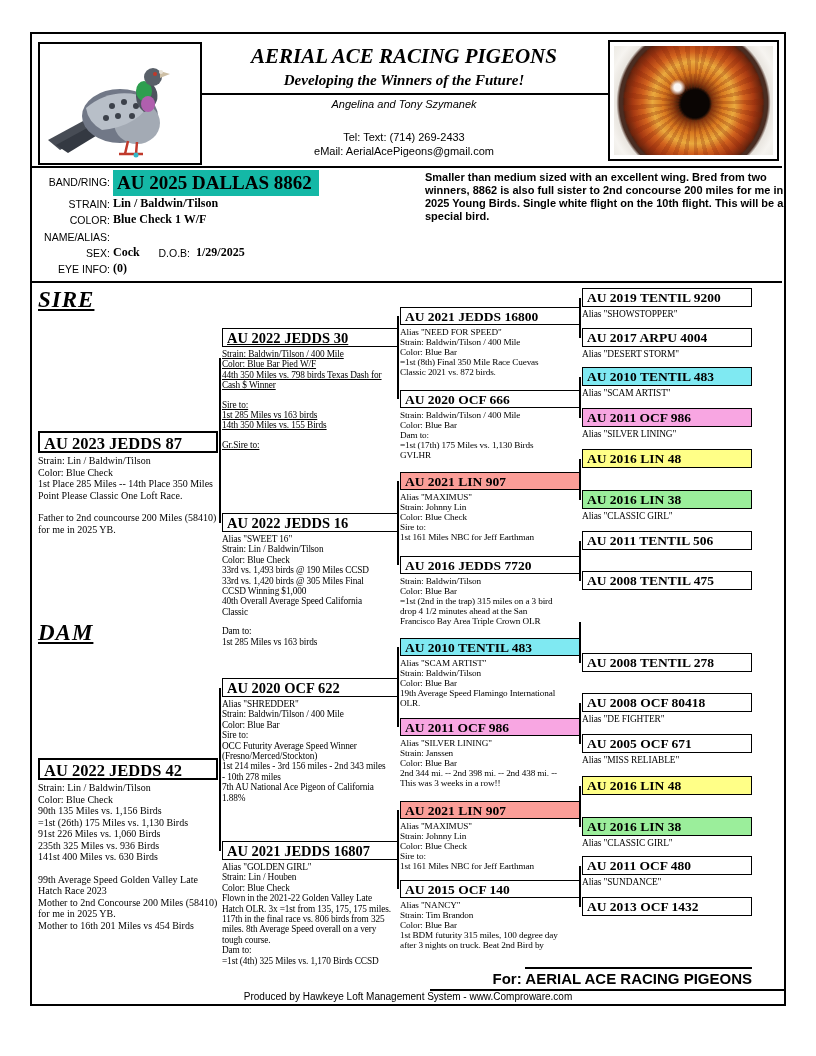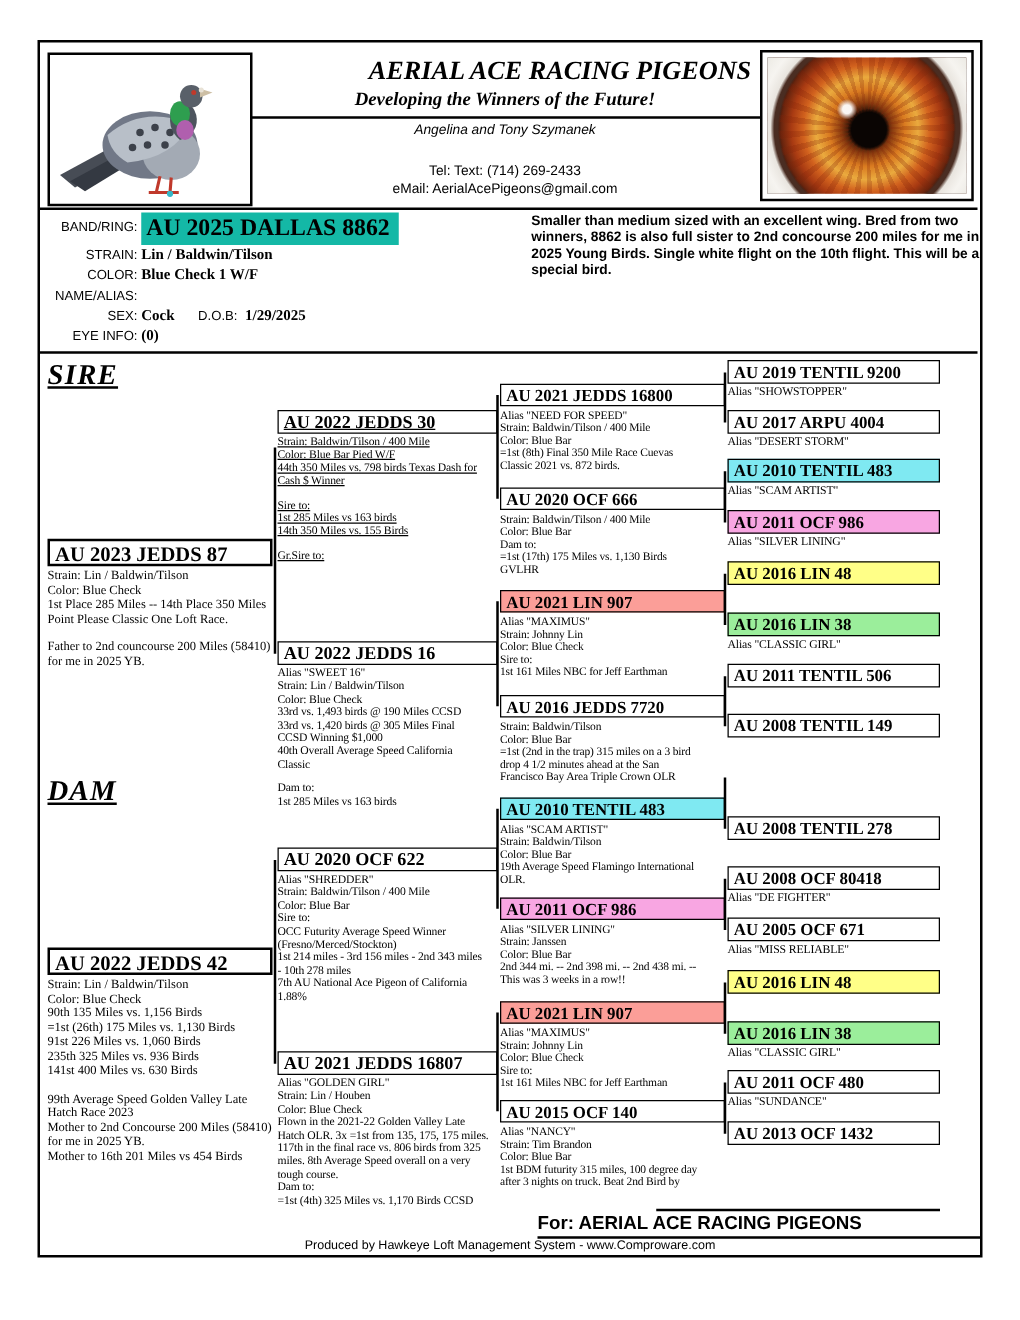--- a/index.html
+++ b/index.html
@@ -30,21 +30,21 @@
   .pbody{padding-top:2px;}
   .g1 .pbody{font-size:10px;line-height:11.5px;}
   .g2 .pbody{font-size:9.3px;line-height:10.4px;letter-spacing:-0.12px;}
   .g3 .pbody{font-size:9.2px;line-height:10px;letter-spacing:-0.12px;}
   .g4 .pbody{font-size:9.4px;line-height:10px;letter-spacing:-0.1px;}
   .pline{min-height:1px;}
   .pline.blank{height:9px;}
   .g1 .pline.blank{height:11px;}
   .conn{position:absolute;width:2px;background:#000;}
   
-  .forline{font:bold 15px "Liberation Sans",sans-serif;}
+  .forline{font:bold 15px "Liberation Sans",sans-serif;text-align:right;}
   .produced{font:10px "Liberation Sans",sans-serif;text-align:center;width:816px;}
   
   .eye-art{width:100%;height:100%;
     background:
       radial-gradient(circle at 40% 38%, rgba(255,255,255,.95) 0 3%, rgba(255,255,255,0) 7%),
       radial-gradient(circle at 51% 53%, #0a0503 0 14%, rgba(10,5,3,0) 17%),
       radial-gradient(circle at 50% 52%, rgba(0,0,0,0) 0 71%, #4a2d22 73% 76%, #e9e5df 79%, #f6f4f0 88%, #eceae4 100%),
       repeating-conic-gradient(from 10deg at 50% 52%, rgba(130,35,8,.25) 0 5deg, rgba(0,0,0,0) 5deg 11deg),
       radial-gradient(circle at 50% 52%, #3a1808 0 15%, #8a3c10 21%, #d97a20 31%, #eaaa3e 42%, #d2621e 52%, #a83a12 62%, #6a250e 70%, #38160a 74%, #2a1410 78%);
     background-color:#e8e5e0;}
@@ -77,21 +77,21 @@
       <circle cx="113" cy="33" r="9" fill="#596069"></circle>
       <polygon points="120,27 130,30 120,34" fill="#cdbfa5"></polygon>
       <circle cx="121" cy="28" r="2" fill="#e8e2d6"></circle>
       <circle cx="115" cy="30" r="2" fill="#c0392b"></circle>
       <path d="M88,97 L85,110 M97,98 L96,110" stroke="#c0392b" stroke-width="2.5" fill="none"></path>
       <path d="M79,110 L92,110 M90,110 L103,110" stroke="#c0392b" stroke-width="2.5" fill="none"></path>
       <circle cx="96" cy="111" r="2.5" fill="#35b8c8"></circle>
     </svg>
   </div>
 
-  <div class="abs title" style="left:202px;top:44px;width:404px;padding-left:44px;">AERIAL ACE RACING PIGEONS</div>
+  <div class="abs title" style="left:202px;top:44px;width:404px;">AERIAL ACE RACING PIGEONS</div>
   <div class="abs tagline" style="left:202px;top:72px;width:404px;">Developing the Winners of the Future!</div>
   <div class="abs hrule" style="left:200px;top:93px;width:408px;height:1.5px;"></div>
   <div class="abs owners" style="left:202px;top:98px;width:404px;font-style:italic;">Angelina and Tony Szymanek</div>
   <div class="abs phone" style="left:202px;top:131px;width:404px;">Tel: Text: (714) 269-2433</div>
   <div class="abs email" style="left:202px;top:145px;width:404px;">eMail: AerialAcePigeons@gmail.com</div>
 
   <div class="abs photo-box" style="left:608px;top:40px;width:171px;height:121px;padding:4px;box-sizing:border-box;">
     <div class="eye-art"></div>
   </div>
 
@@ -328,21 +328,21 @@
         <div class="pbody">
           <div class="pline">Alias "CLASSIC GIRL"</div>
         </div>
       </div>
       <div class="pbox g4" style="left: 582px; top: 531px; width: 170px;">
         <div class="phead">AU 2011 TENTIL 506</div>
         <div class="pbody"></div>
       </div>
       <div class="conn" style="left: 579px; top: 540.5px; height: 40px;"></div>
       <div class="pbox g4" style="left: 582px; top: 571px; width: 170px;">
-        <div class="phead">AU 2008 TENTIL 149</div>
+        <div class="phead">AU 2008 TENTIL 475</div>
         <div class="pbody"></div>
       </div>
       <div class="conn" style="left: 579px; top: 621.5px; height: 41px;"></div>
       <div class="pbox g4" style="left: 582px; top: 653px; width: 170px;">
         <div class="phead">AU 2008 TENTIL 278</div>
         <div class="pbody"></div>
       </div>
       <div class="pbox g4" style="left: 582px; top: 693px; width: 170px;">
         <div class="phead">AU 2008 OCF 80418</div>
         <div class="pbody">

